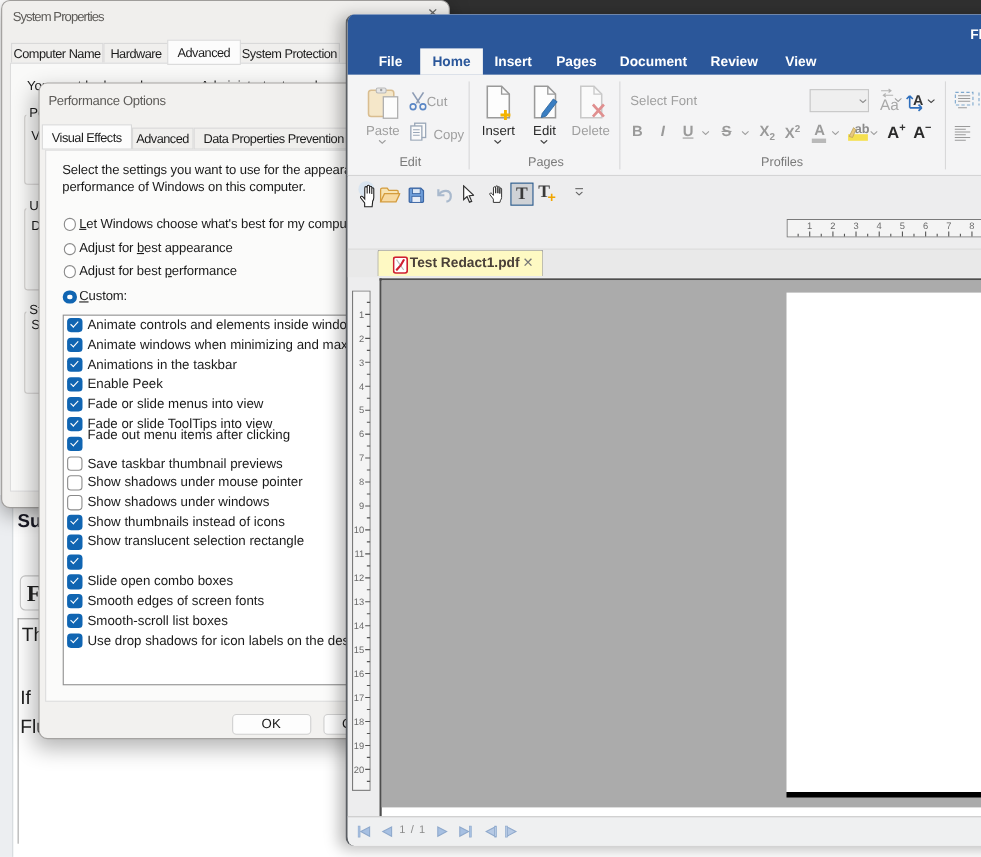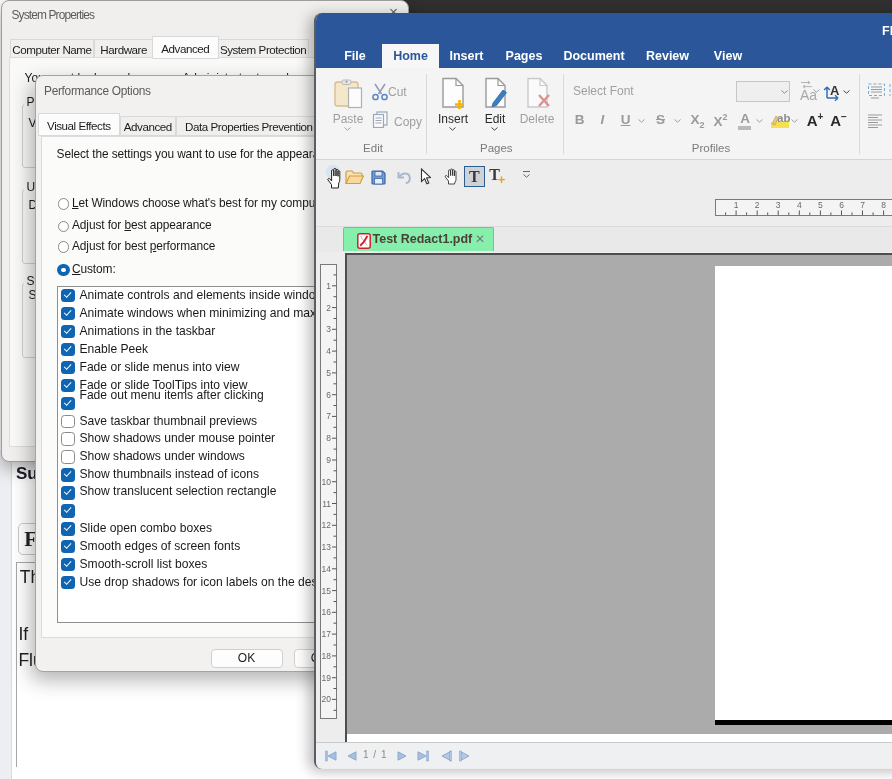--- a/index.html
+++ b/index.html
@@ -56,21 +56,21 @@
  border-bottom:1px solid #d4d4d5}
 .rsep{position:absolute;top:6px;width:1px;height:80px;background:#d8d8d9}
 .glab{position:absolute;font-size:11.5px;color:#7a7a7a;text-align:center;white-space:nowrap}
 .blab{position:absolute;font-size:12px;text-align:center;white-space:nowrap}
 .gray{color:#9f9f9f}.dark{color:#2a2a2a}
 .car{position:absolute;width:7px;height:4px}
 .fmt{position:absolute;font-size:13.5px;color:#9a9a9a;font-weight:bold;text-align:center}
 #toolbar{position:absolute;left:0;top:148.5px;width:598px;height:64.5px;background:#ededee}
 #tabbar{position:absolute;left:0;top:213px;width:598px;height:26px;background:#e9e9e9;
  border-top:1px solid #dcdcdc}
-#doctab{position:absolute;left:27px;top:214.5px;width:151px;height:24px;background:#86efac;
+#doctab{position:absolute;left:27px;top:214.5px;width:151px;height:24px;background:#fef9c3;
  border:1px solid #a6a6a6;border-bottom:none;border-radius:2px 2px 0 0}
 #doctab .nm{position:absolute;left:28.5px;top:4px;font-size:12.5px;font-weight:bold;color:#4a4038}
 #doctab .x{position:absolute;left:131px;top:4px;font-size:12px;color:#777}
 #viewport{position:absolute;left:28.5px;top:240.5px;width:569.5px;height:501.5px;background:#fff;
  border-top:2.5px solid #4e4e4e;border-left:2px solid #4e4e4e}
 #grayarea{position:absolute;left:0;top:0;width:567.5px;height:479px;background:#ababab}
 #page{position:absolute;left:368px;top:11px;width:198px;height:453.5px;background:#fff}
 #redact{position:absolute;left:368px;top:464.5px;width:198px;height:5px;background:#000}
 #statusbar{position:absolute;left:0;top:729.5px;width:598px;height:26px;background:#eff0f1;
  border-top:1px solid #c9c9c9}
@@ -112,20 +112,21 @@
   </div>
 <div id="perf">
     <div class="ttl">Performance Options</div>
     <div class="tabstrip">
       <div class="tab sel" style="left:2.2px;top:37px;width:82.3px;height:23px;line-height:23px">Visual Effects</div>
       <div class="tab" style="left:84.5px;top:40.5px;width:55.5px;height:19.5px;line-height:19.5px">Advanced</div>
       <div class="tab" style="left:140px;top:40.5px;width:160px;height:19.5px;line-height:19.5px;text-align:left;padding-left:8.5px">Data Properties Prevention</div>
     </div>
     <div id="perf_page"></div>
     <div class="txt" style="left:21.1px;top:71px">Select the settings you want to use for the appearance and</div>
+    <div class="txt" style="left:21.1px;top:87px">performance of Windows on this computer.</div>
     <div class="rad" style="left:22px;top:122.8px"></div>
     <div class="rlab" style="left:36.5px;top:120.5px"><u>L</u>et Windows choose what's best for my computer</div>
     <div class="rad" style="left:22px;top:145.1px"></div>
     <div class="rlab" style="left:36.5px;top:142.8px">Adjust for <u>b</u>est appearance</div>
     <div class="rad" style="left:22px;top:165.8px"></div>
     <div class="rlab" style="left:36.5px;top:163.5px">Adjust for best <u>p</u>erformance</div>
     <div class="radon" style="left:21.5px;top:188.3px"></div>
     <div class="rlab" style="left:36.5px;top:186.5px"><u>C</u>ustom:</div>
     <div id="list">
       <div class="cb cbon" style="top:1.8px">

